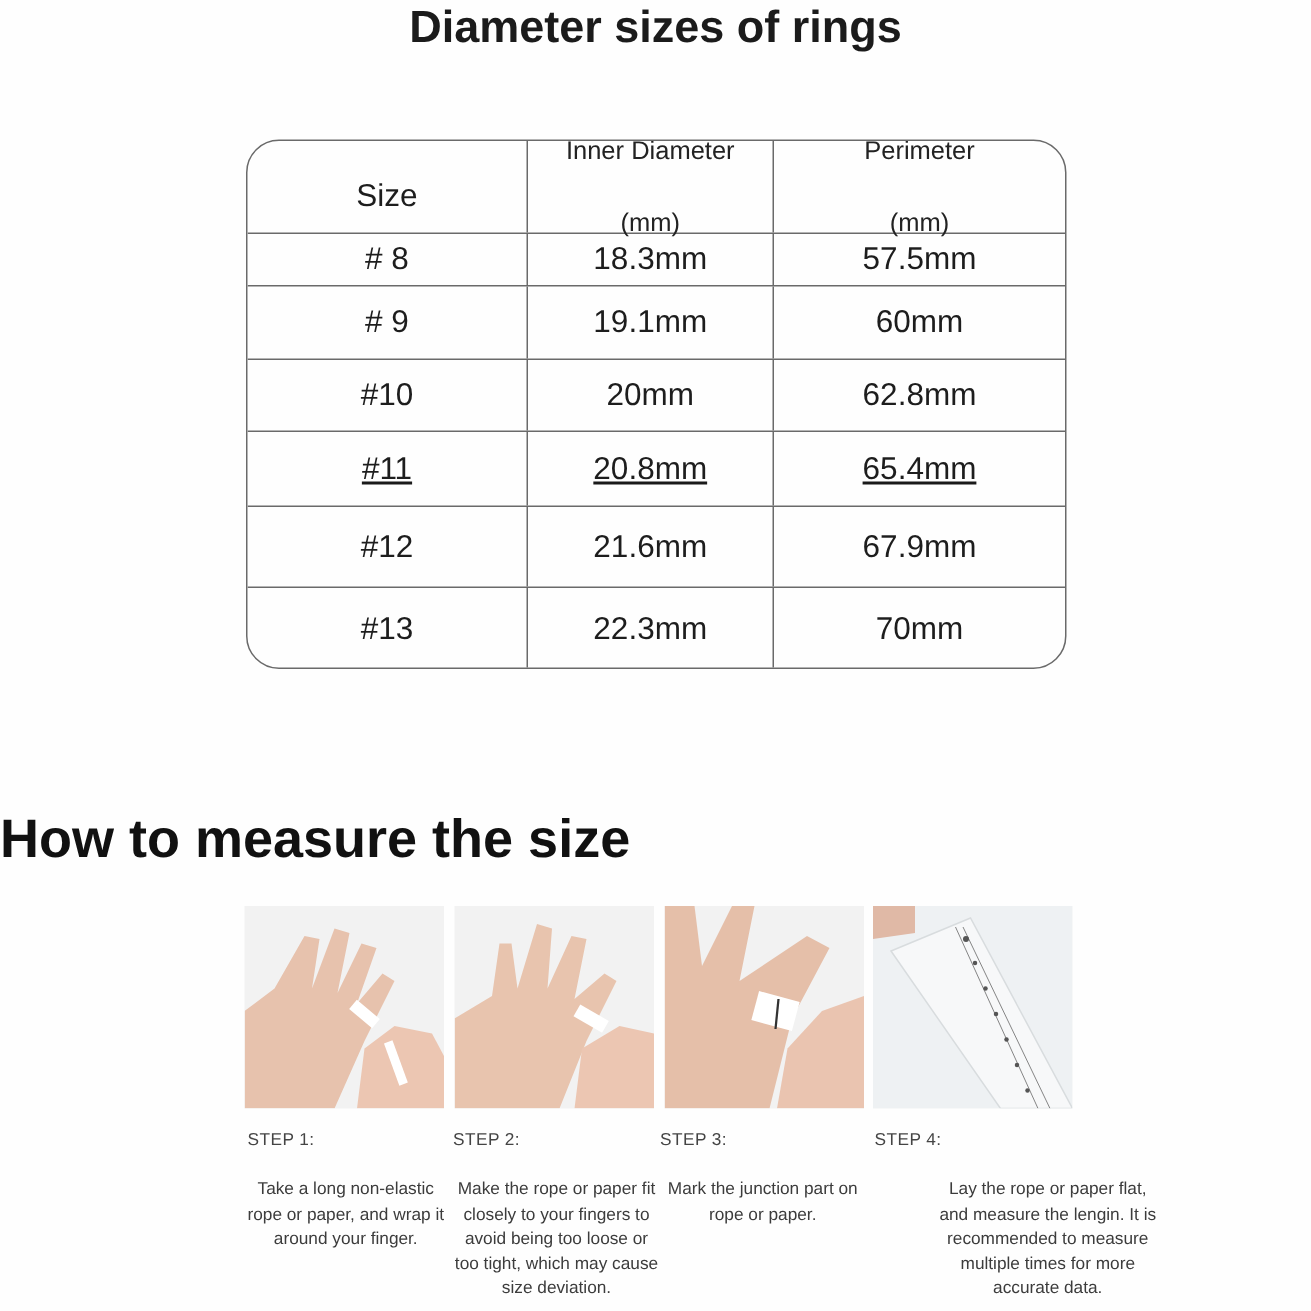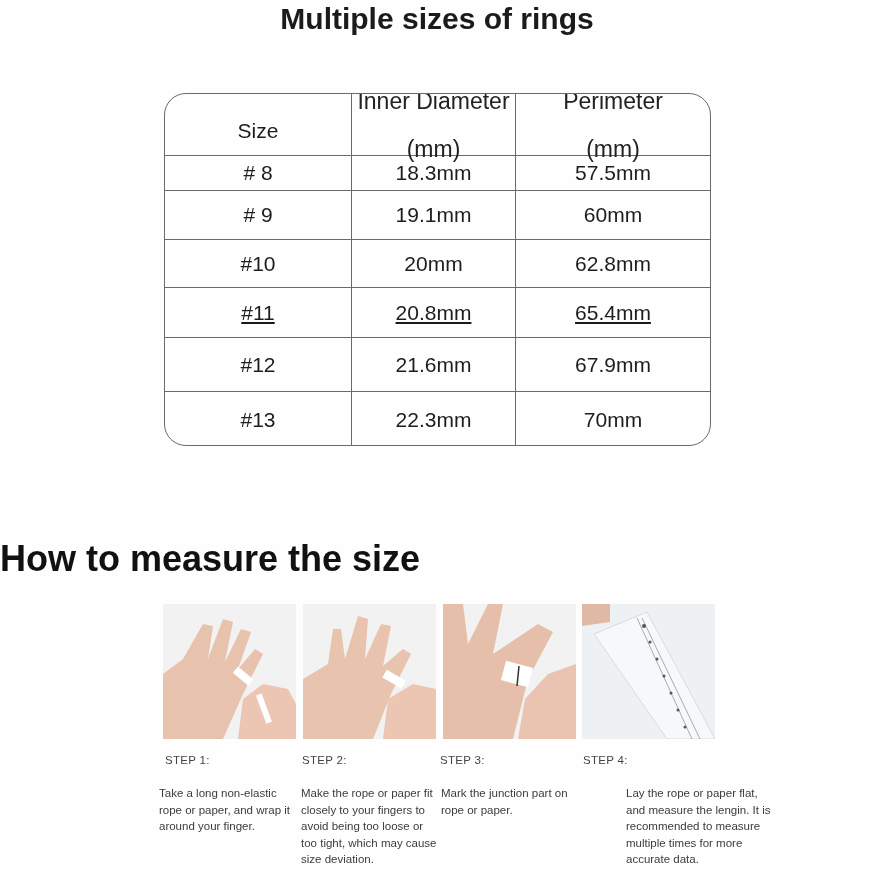--- a/index.html
+++ b/index.html
@@ -5,31 +5,31 @@
   * { box-sizing: border-box; margin: 0; padding: 0; }
   body { width: 874px; height: 874px; background: #fefefe; font-family: "Liberation Sans", sans-serif; color: #1a1a1a; position: relative; overflow: hidden; }
   .title1 { position: absolute; top: 2px; left: 0; width: 874px; text-align: center; font-size: 30px; font-weight: bold; color: #1b1b1b; }
   .table-wrap { position: absolute; left: 164px; top: 93px; width: 547px; height: 353px; border: 1.3px solid #6a6a6a; border-radius: 22px; overflow: hidden; }
   .row { position: absolute; left: 0; width: 100%; display: flex; border-bottom: 1.3px solid #6a6a6a; }
   .row:last-child { border-bottom: none; }
   .cell { display: flex; align-items: center; justify-content: center; text-align: center; font-size: 21px; color: #1d1d1d; }
   .c1 { width: 187px; border-right: 1.3px solid #6a6a6a; }
   .c2 { width: 164px; border-right: 1.3px solid #6a6a6a; }
   .c3 { flex: 1; }
-  .hdr .c2, .hdr .c3 { flex-direction: column; font-size: 23px; line-height: 22px; color: #222; gap: 26px; }
+  .hdr .c2, .hdr .c3 { flex-direction: column; font-size: 17px; line-height: 22px; color: #222; gap: 26px; }
   .hdr .c1 { font-size: 21px; padding-top: 12px; }
   .title2 { position: absolute; top: 538px; left: 0; width: 818px; text-align: left; font-size: 36px; font-weight: bold; color: #111; }
   .photo { position: absolute; top: 604px; width: 133px; height: 135px; background: #f1f1f1; overflow: hidden; }
   .step-label { position: absolute; top: 754px; font-size: 11.5px; color: #444; letter-spacing: 0.3px; }
-  .step-text { position: absolute; top: 785px; font-size: 11.5px; line-height: 16.5px; color: #3c3c3c; width: 145px; }
+  .step-text { position: absolute; top: 785px; font-size: 11.5px; line-height: 16.5px; color: #3c3c3c; width: 145px; text-align: center; }
 </style>
 </head>
 <body>
 
-<div class="title1">Multiple sizes of rings</div>
+<div class="title1">Diameter sizes of rings</div>
 
 <div class="table-wrap">
   <div class="row hdr" style="top:0;height:62px;">
     <div class="cell c1">Size</div>
     <div class="cell c2">
       <span>Inner Diameter</span>
       <span>(mm)</span>
     </div>
     <div class="cell c3">
       <span>Perimeter</span>

